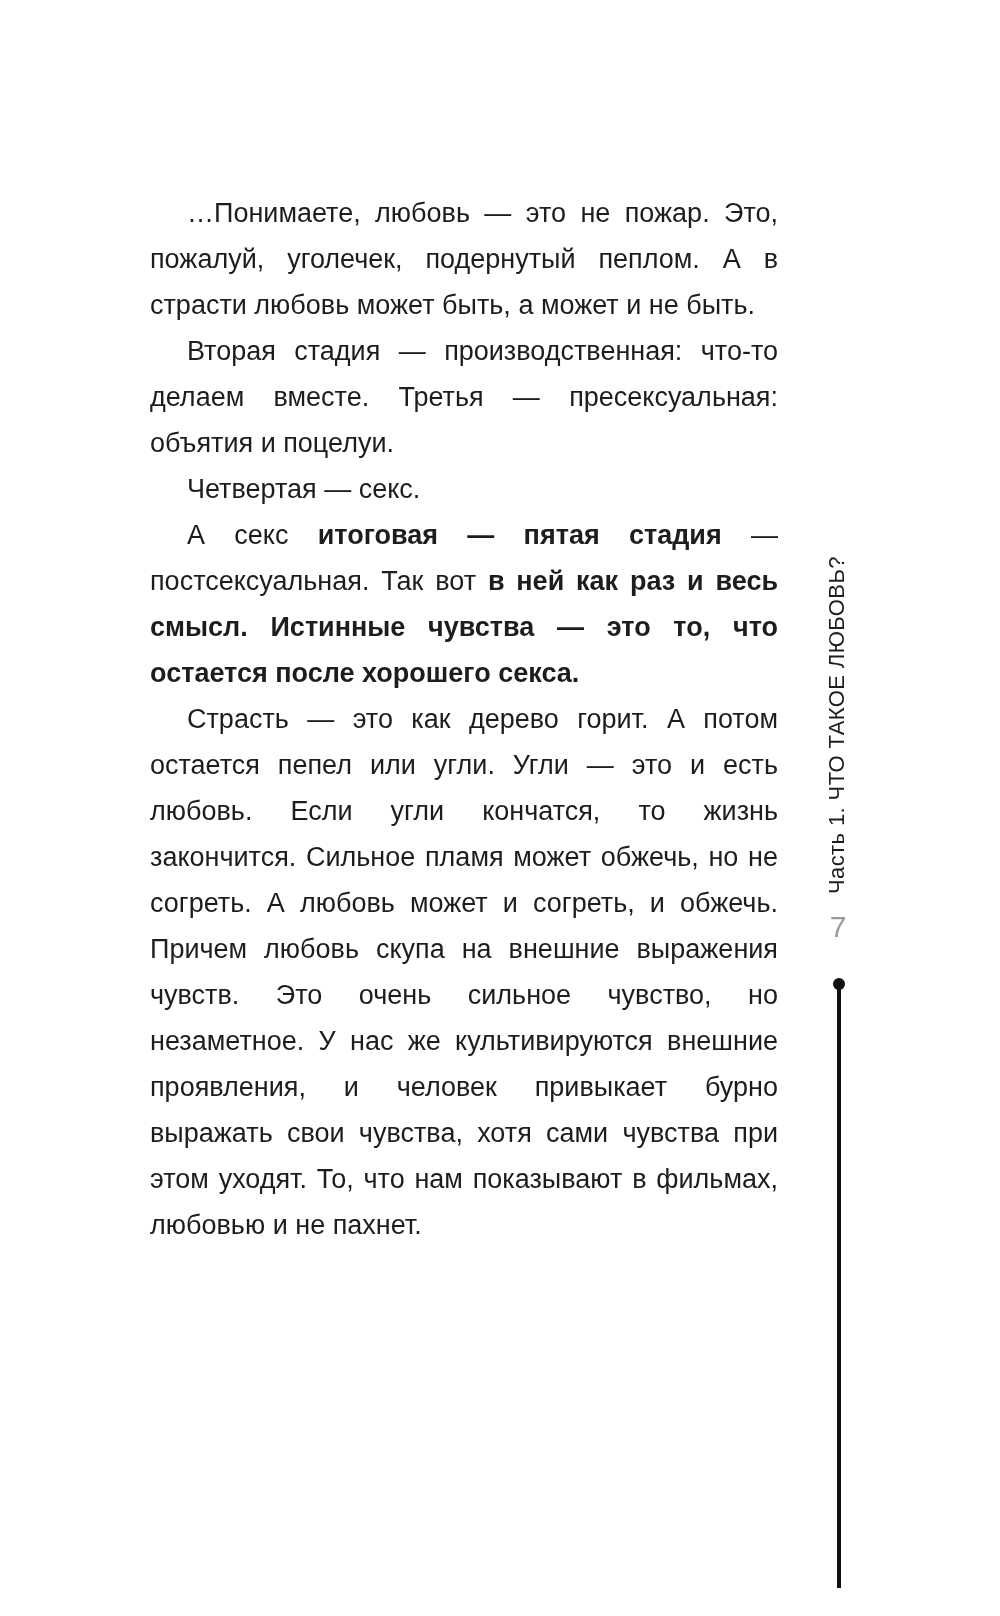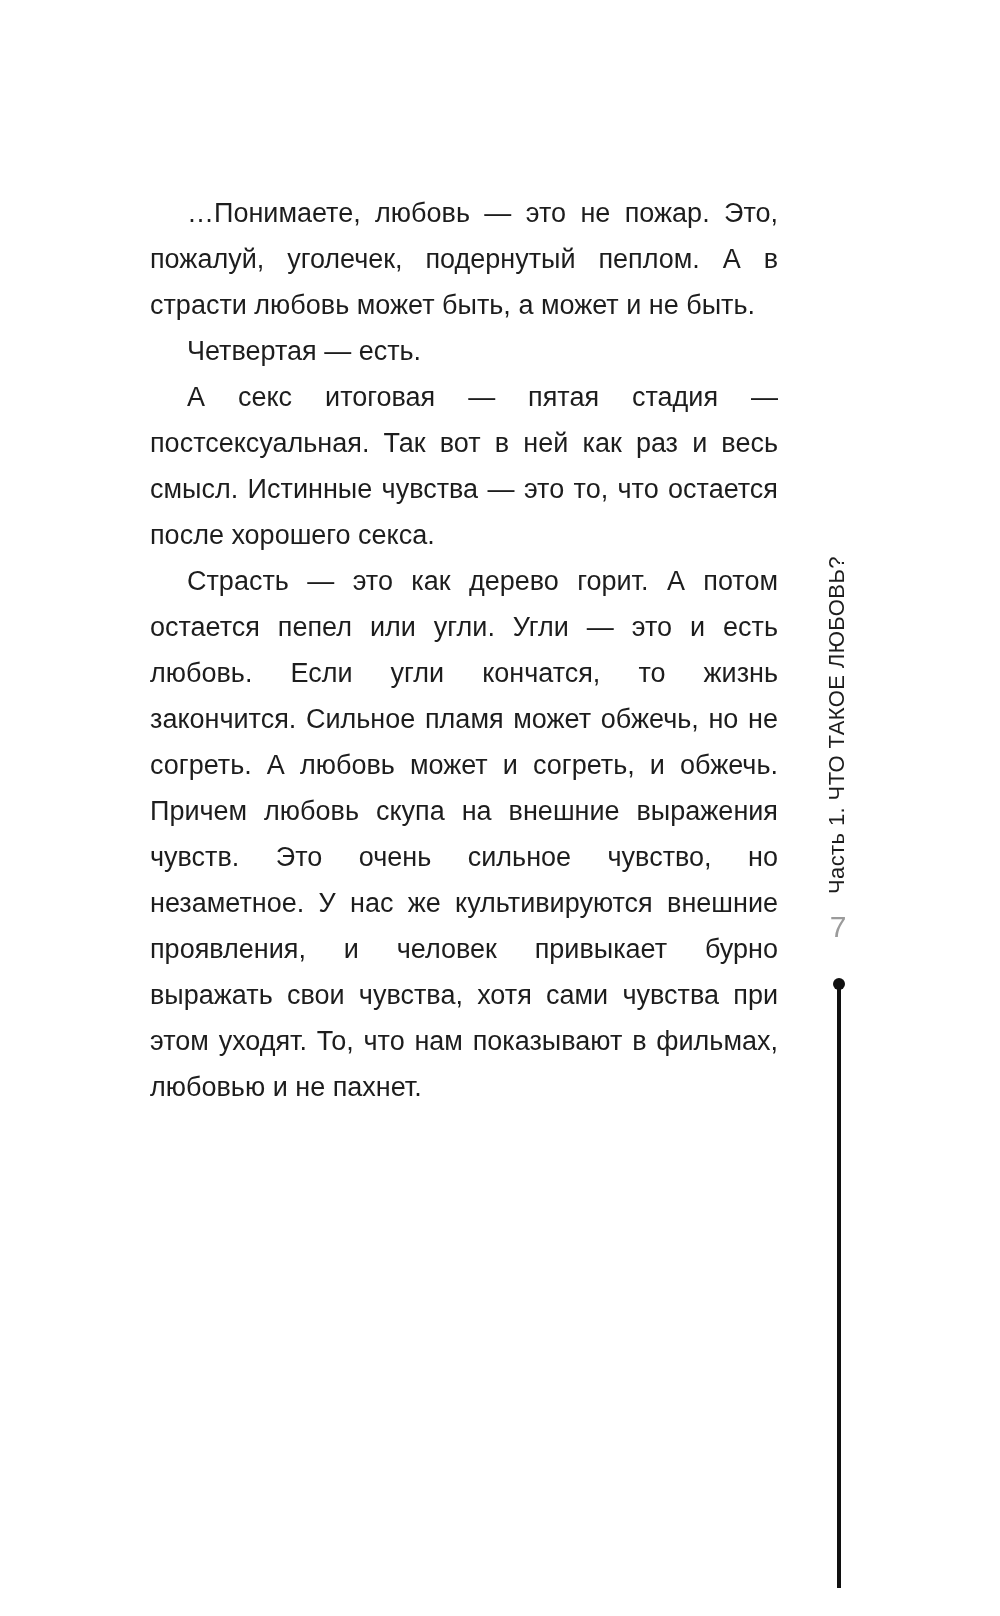--- a/index.html
+++ b/index.html
@@ -24,21 +24,21 @@
     width: 628px;
     font-size: 27px;
     line-height: 46px;
     color: #1d1d1d;
     text-align: justify;
   }
   .text-block p {
     margin: 0;
     text-indent: 37px;
   }
-  .text-block b { font-weight: normal; }
+  .text-block b { font-weight: bold; }
   .sidebar-title {
     position: absolute;
     left: 824px;
     top: 894px;
     transform-origin: 0 0;
     transform: rotate(-90deg);
     white-space: nowrap;
     font-size: 22px;
     letter-spacing: 0.4px;
     color: #1d1d1d;
@@ -70,21 +70,22 @@
     background: #101010;
   }
 </style>
 </head>
 <body>
 
 <div class="page">
 
   <main class="text-block">
       <p><span>…Понимаете, любовь — это не пожар. Это, пожалуй, уголечек, подернутый пеплом. А в страсти любовь может быть, а может и не быть.</span></p>
-      <p><span>Четвертая — есть.</span></p>
+      <p><span>Вторая стадия — производственная: что-то делаем вместе. Третья — пресексуальная: объятия и поцелуи.</span></p>
+      <p><span>Четвертая — секс.</span></p>
       <p><span>А секс </span><b>итоговая — пятая стадия</b><span> — постсексуальная. Так вот </span><b>в ней как раз и весь смысл. Истинные чувства — это то, что остается после хорошего секса.</b></p>
       <p><span>Страсть — это как дерево горит. А потом остается пепел или угли. Угли — это и есть любовь. Если угли кончатся, то жизнь закончится. Сильное пламя может обжечь, но не согреть. А любовь может и согреть, и обжечь. Причем любовь скупа на внешние выражения чувств. Это очень сильное чувство, но незаметное. У нас же культивируются внешние проявления, и человек привыкает бурно выражать свои чувства, хотя сами чувства при этом уходят. То, что нам показывают в фильмах, любовью и не пахнет.</span></p>
     </main>
 
   <div class="sidebar-title">Часть 1. ЧТО ТАКОЕ ЛЮБОВЬ?</div>
 
   <div class="page-number">7</div>
 
   <div class="rule-dot"></div>
   <div class="rule-line"></div>

